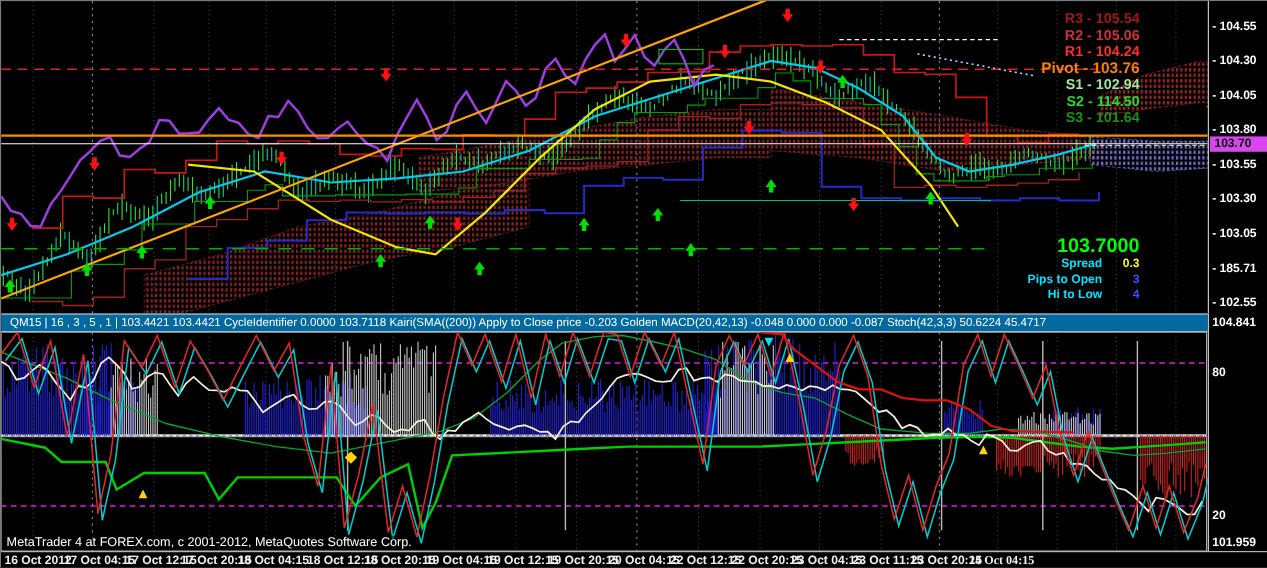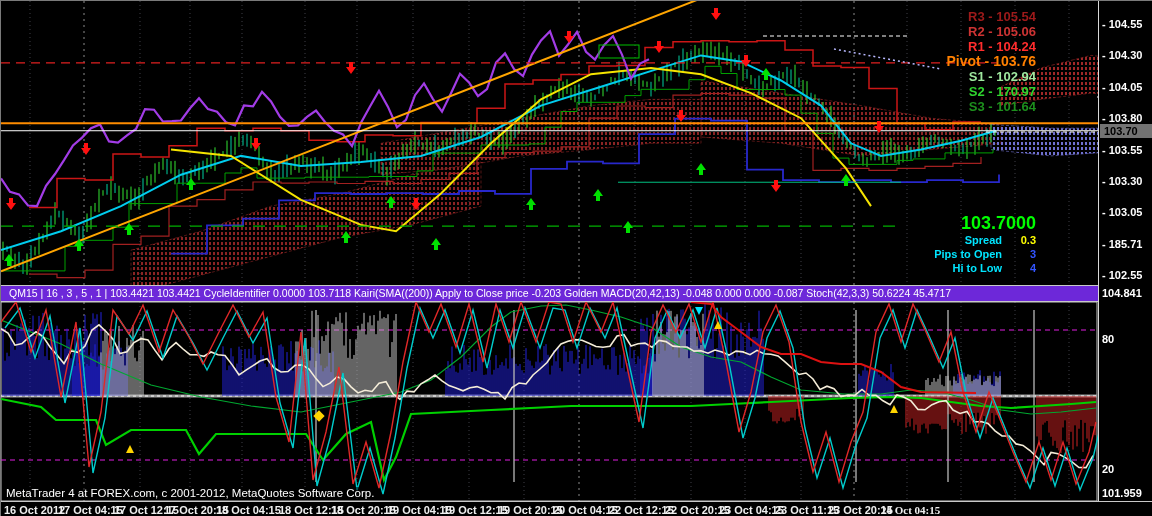--- a/index.html
+++ b/index.html
@@ -10,23 +10,23 @@
   .pivot-panel{position:absolute;right:62px;top:8px;text-align:right;z-index:6;}
   .pivot-row{font-size:13px;font-weight:bold;line-height:15px;white-space:pre;}
   .pivot-row.big{font-size:14px;}
   .info-panel{position:absolute;right:62px;top:212px;text-align:right;z-index:6;}
   .big-price{font-size:18px;font-weight:bold;line-height:20px;}
   .info-row{display:flex;justify-content:flex-end;font-size:11px;font-weight:bold;line-height:14px;}
   .info-row .lbl{color:#00e5ff;}
   .info-row .val{display:inline-block;min-width:34px;text-align:right;}
   .y-axis{position:absolute;left:1097px;top:0;width:55px;height:284px;background:#000;border-left:1px solid #d8d8d8;}
   .y-tick{position:absolute;left:3px;color:#fff;font-size:11px;font-weight:bold;white-space:pre;}
-  .y-current{position:absolute;left:1px;right:1px;background:#737373;color:#000;font-size:11px;font-weight:bold;
+  .y-current{position:absolute;left:1px;right:1px;background:#d946ef;color:#000;font-size:11px;font-weight:bold;
     text-align:left;padding:1px 0 1px 4px;}
-  .indicator-header{position:absolute;left:0;top:284px;width:1097px;height:16px;background:#6d28d9;
+  .indicator-header{position:absolute;left:0;top:284px;width:1097px;height:16px;background:#0369a1;
     border-top:1px solid #c8c8c8;color:#fff;font-size:10.5px;line-height:15px;white-space:nowrap;overflow:hidden;padding-left:8px;box-sizing:border-box;}
   .lower-chart{position:absolute;left:0;top:300px;width:1097px;height:200px;border-top:1px solid #c8c8c8;box-sizing:border-box;}
   .lower-axis{position:absolute;left:1097px;top:284px;width:55px;height:216px;background:#000;border-left:1px solid #d8d8d8;}
   .l-tick{position:absolute;left:3px;color:#fff;font-size:11px;font-weight:bold;}
   .status-bar{position:absolute;left:2px;top:486px;color:#fff;font-size:11.5px;z-index:8;background:rgba(0,0,0,.55);padding:0 3px;}
   .time-axis{position:absolute;left:0;top:500px;width:1152px;height:16px;background:#000;border-top:1px solid #c8c8c8;box-sizing:border-box;}
   .t-label{position:absolute;top:2px;color:#efefef;font-size:11px;font-weight:bold;white-space:pre;}
   svg{display:block;}
 </style>
 </head>
@@ -370,21 +370,21 @@
         <path d="M700 162 L695 169 L698 169 L698 174 L702 174 L702 169 L705 169 Z" fill="#00e000"></path>
         <path d="M765 67 L760 74 L763 74 L763 79 L767 79 L767 74 L770 74 Z" fill="#00e000"></path>
         <path d="M845 173 L840 180 L843 180 L843 185 L847 185 L847 180 L850 180 Z" fill="#00e000"></path>
       </svg>
     <div class="pivot-panel" id="pivot-panel">
         <div class="pivot-row" style="color: rgb(158, 26, 26);">R3 - 105.54</div>
         <div class="pivot-row" style="color: rgb(205, 51, 51);">R2 - 105.06</div>
         <div class="pivot-row" style="color: rgb(255, 45, 45);">R1 - 104.24</div>
         <div class="pivot-row big" style="color: rgb(255, 128, 0);">Pivot - 103.76</div>
         <div class="pivot-row" style="color: rgb(159, 232, 159);">S1 - 102.94</div>
-        <div class="pivot-row" style="color: rgb(47, 212, 47);">S2 - 170.97</div>
+        <div class="pivot-row" style="color: rgb(47, 212, 47);">S2 - 114.50</div>
         <div class="pivot-row" style="color: rgb(29, 143, 29);">S3 - 101.64</div>
       </div>
     <div class="info-panel" id="info-panel">
       <div class="big-price" style="color: rgb(0, 255, 0);">103.7000</div>
     <div class="info-row">
           <span class="lbl">Spread</span>
           <span class="val" style="color: rgb(255, 255, 0);">0.3</span>
         </div>
         <div class="info-row">
           <span class="lbl">Pips to Open</span>

